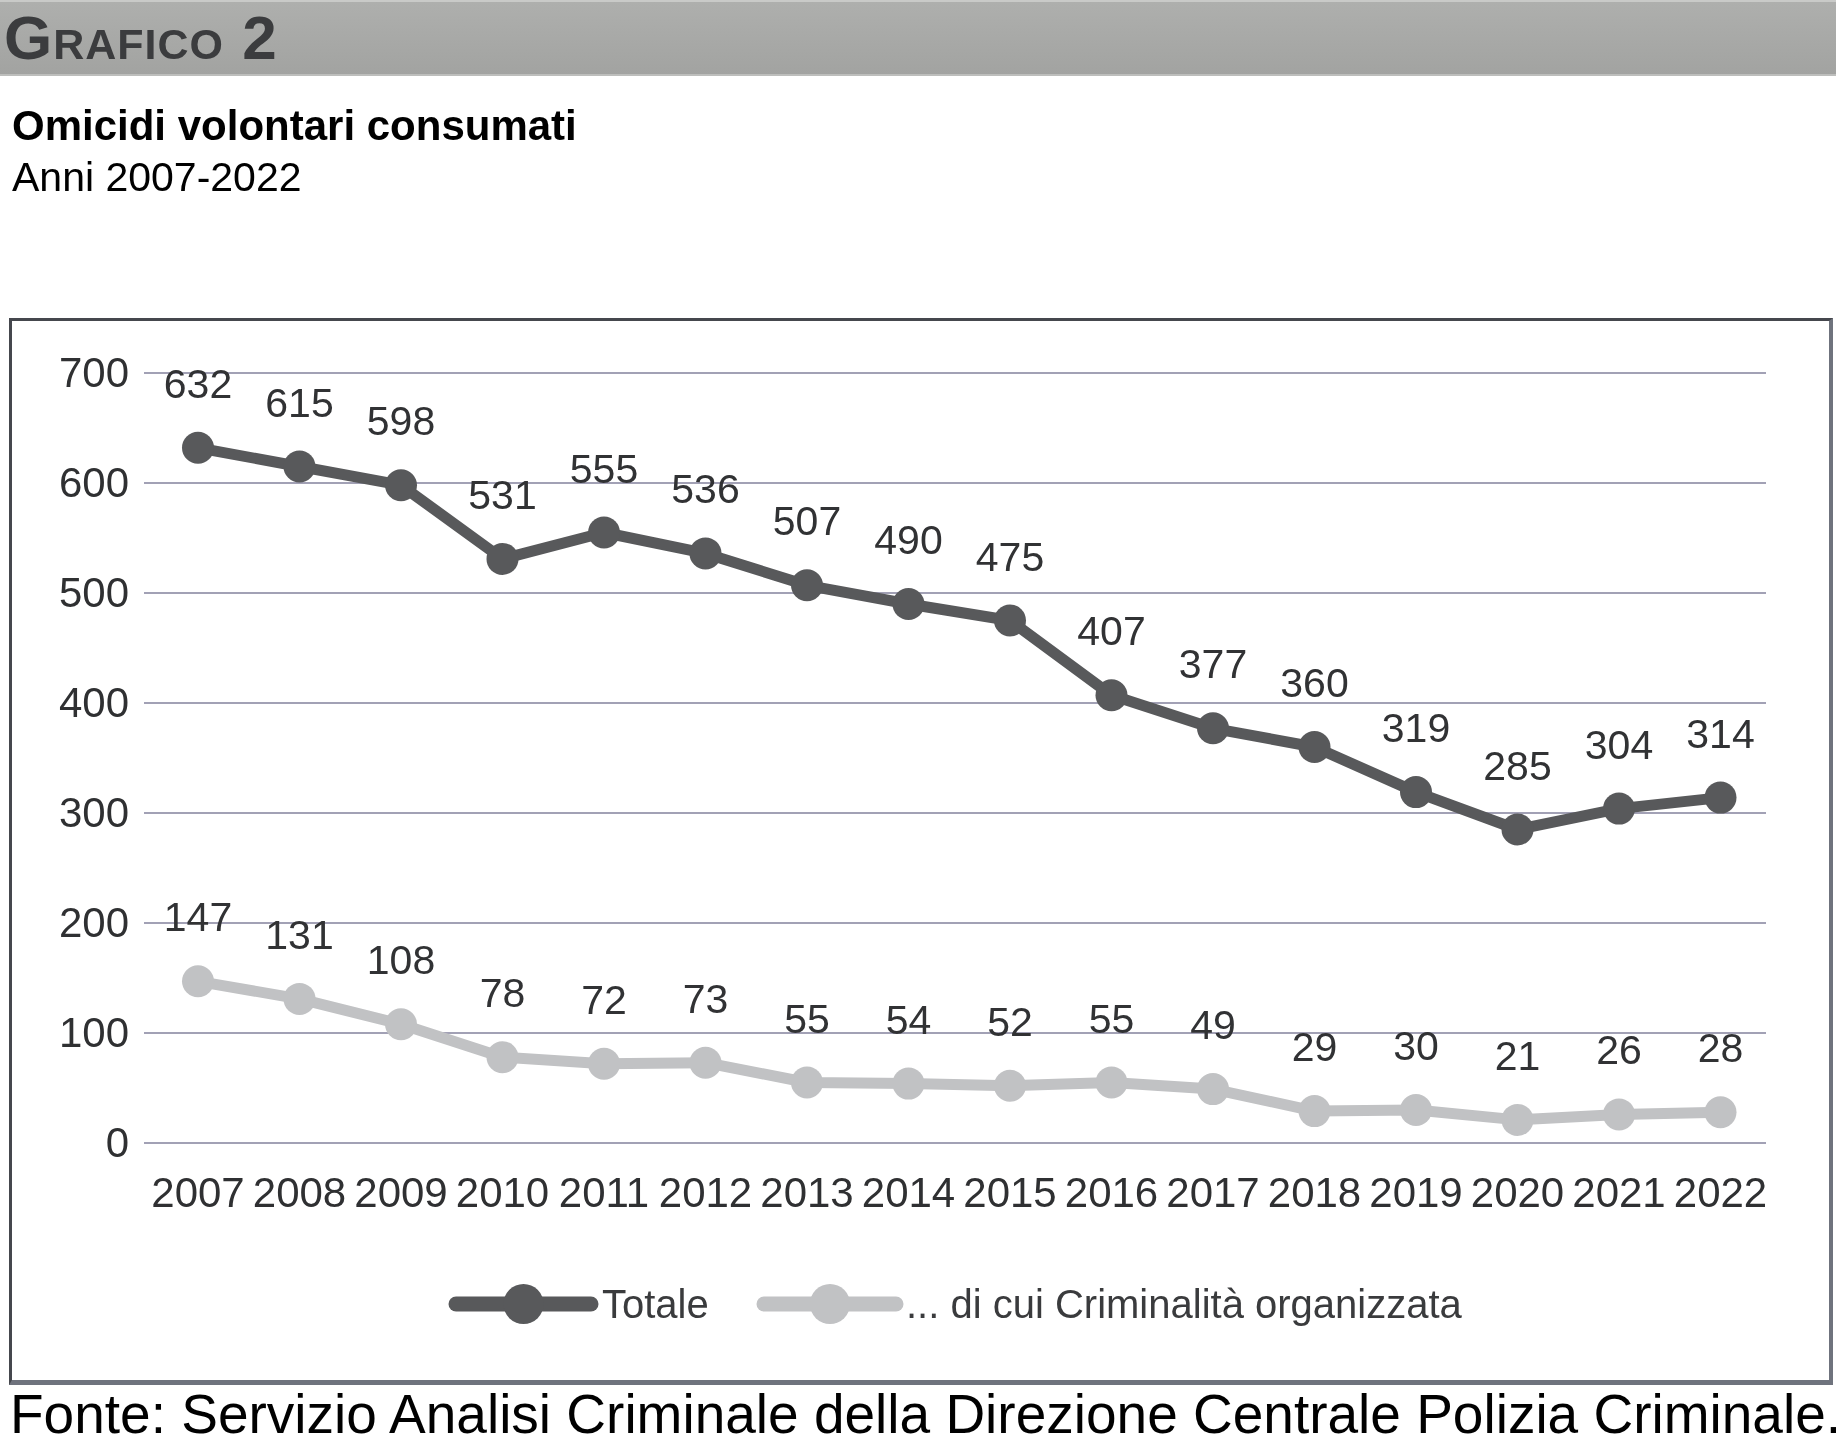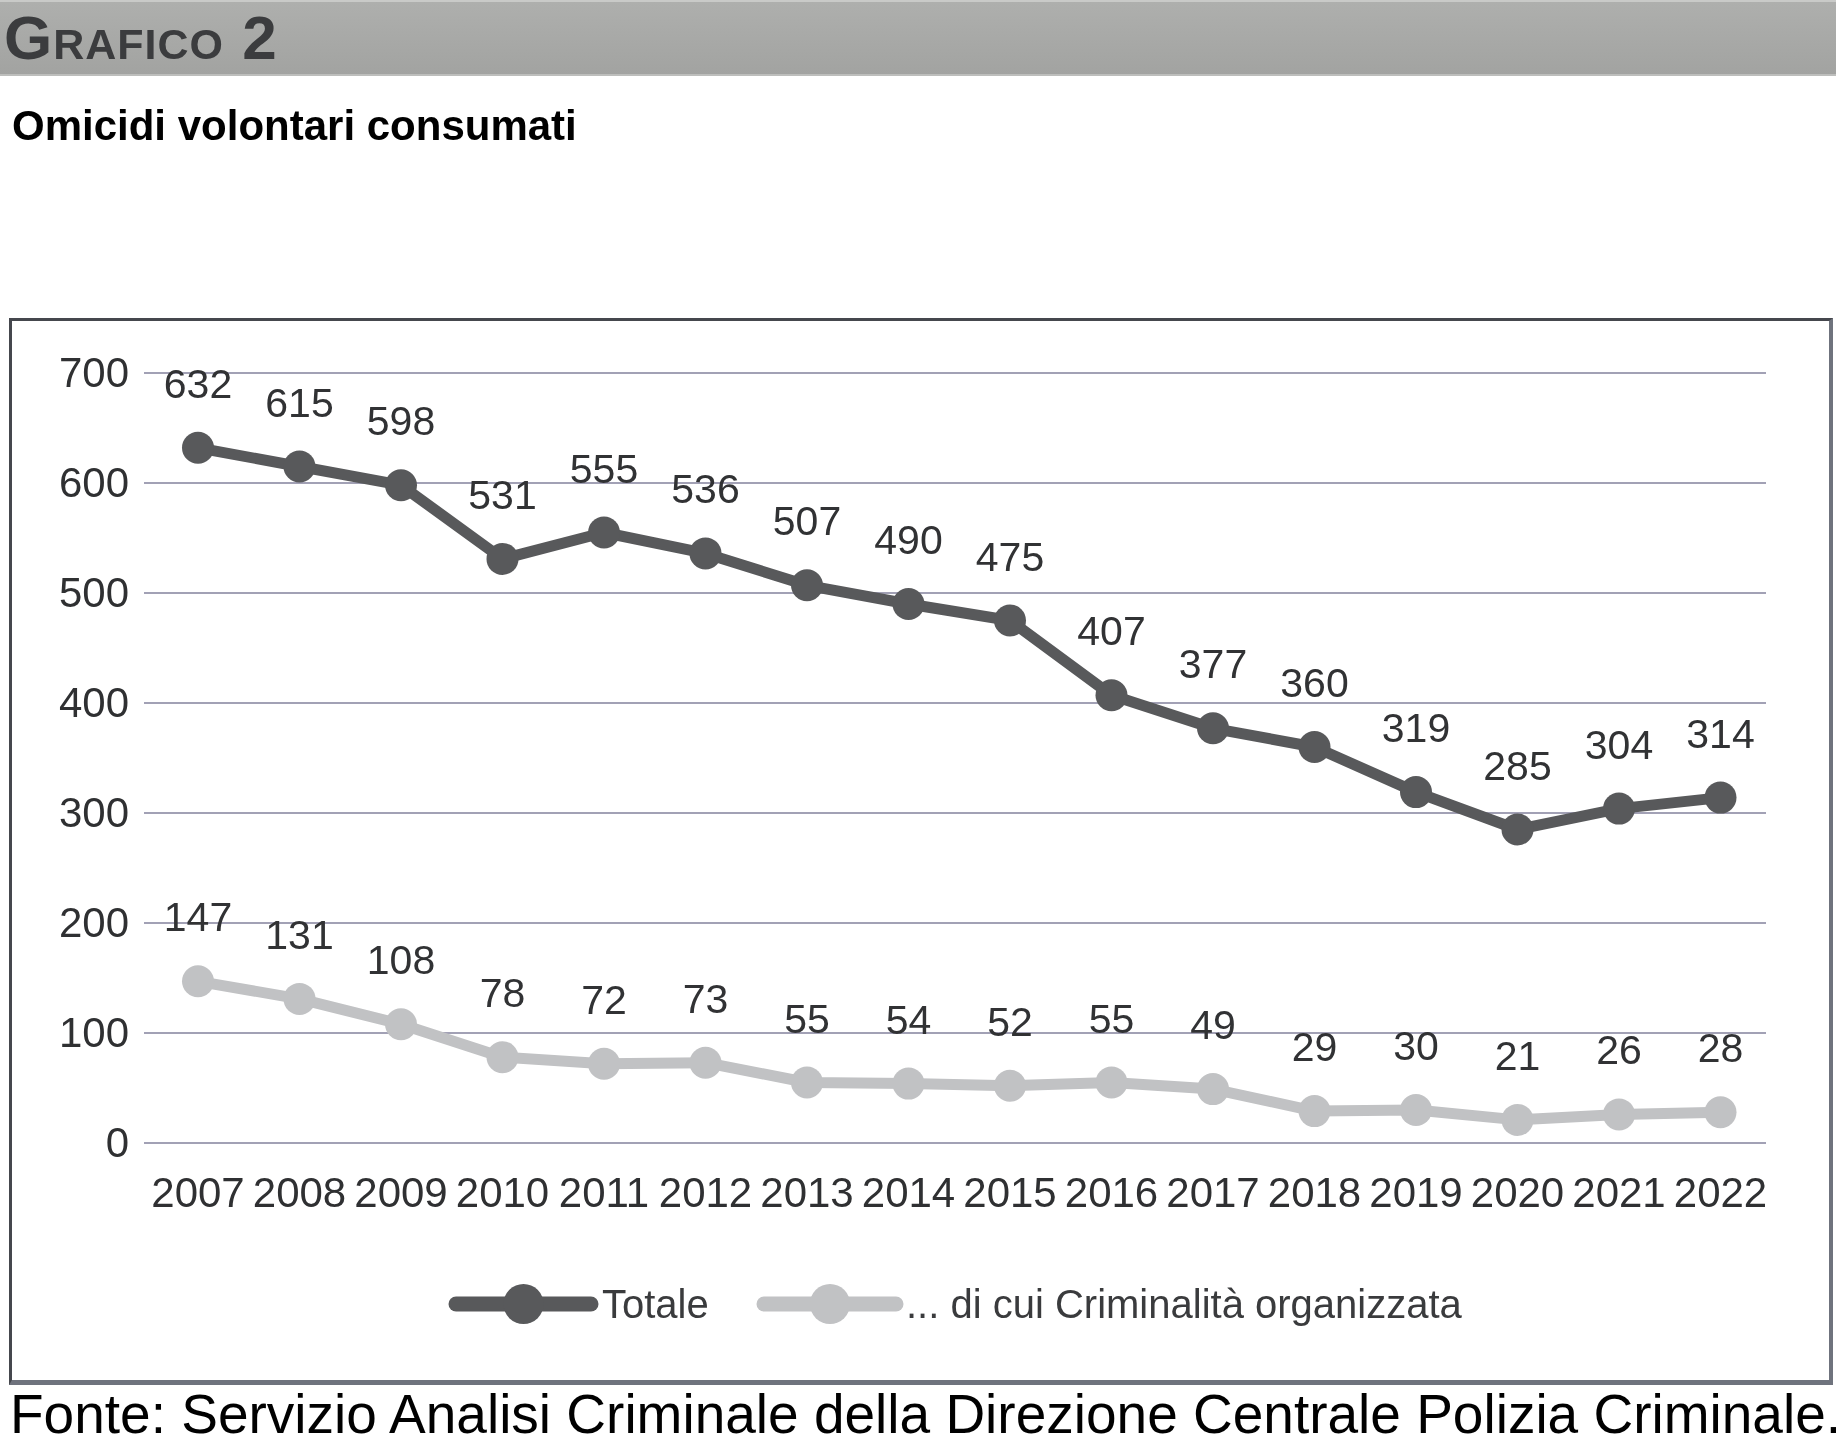--- a/index.html
+++ b/index.html
@@ -36,20 +36,21 @@
 <body>
 
 <div class="page">
 
   <div class="banner">
     <span class="banner-title">Grafico 2</span>
   </div>
 
   <div class="heading">
     <div class="t1">Omicidi volontari consumati</div>
+    <div class="t2">Anni 2007-2022</div>
   </div>
 
   <div class="chart-frame">
     <svg id="chart-svg" width="1817" height="1059" viewBox="0 0 1817 1059">
         <line x1="132" y1="822" x2="1754" y2="822" stroke="#a2a1b5" stroke-width="2"></line>
         <text x="117" y="836" text-anchor="end" font-size="42" fill="#2f3032">0</text>
         <line x1="132" y1="712" x2="1754" y2="712" stroke="#a2a1b5" stroke-width="2"></line>
         <text x="117" y="726" text-anchor="end" font-size="42" fill="#2f3032">100</text>
         <line x1="132" y1="602" x2="1754" y2="602" stroke="#a2a1b5" stroke-width="2"></line>
         <text x="117" y="616" text-anchor="end" font-size="42" fill="#2f3032">200</text>

